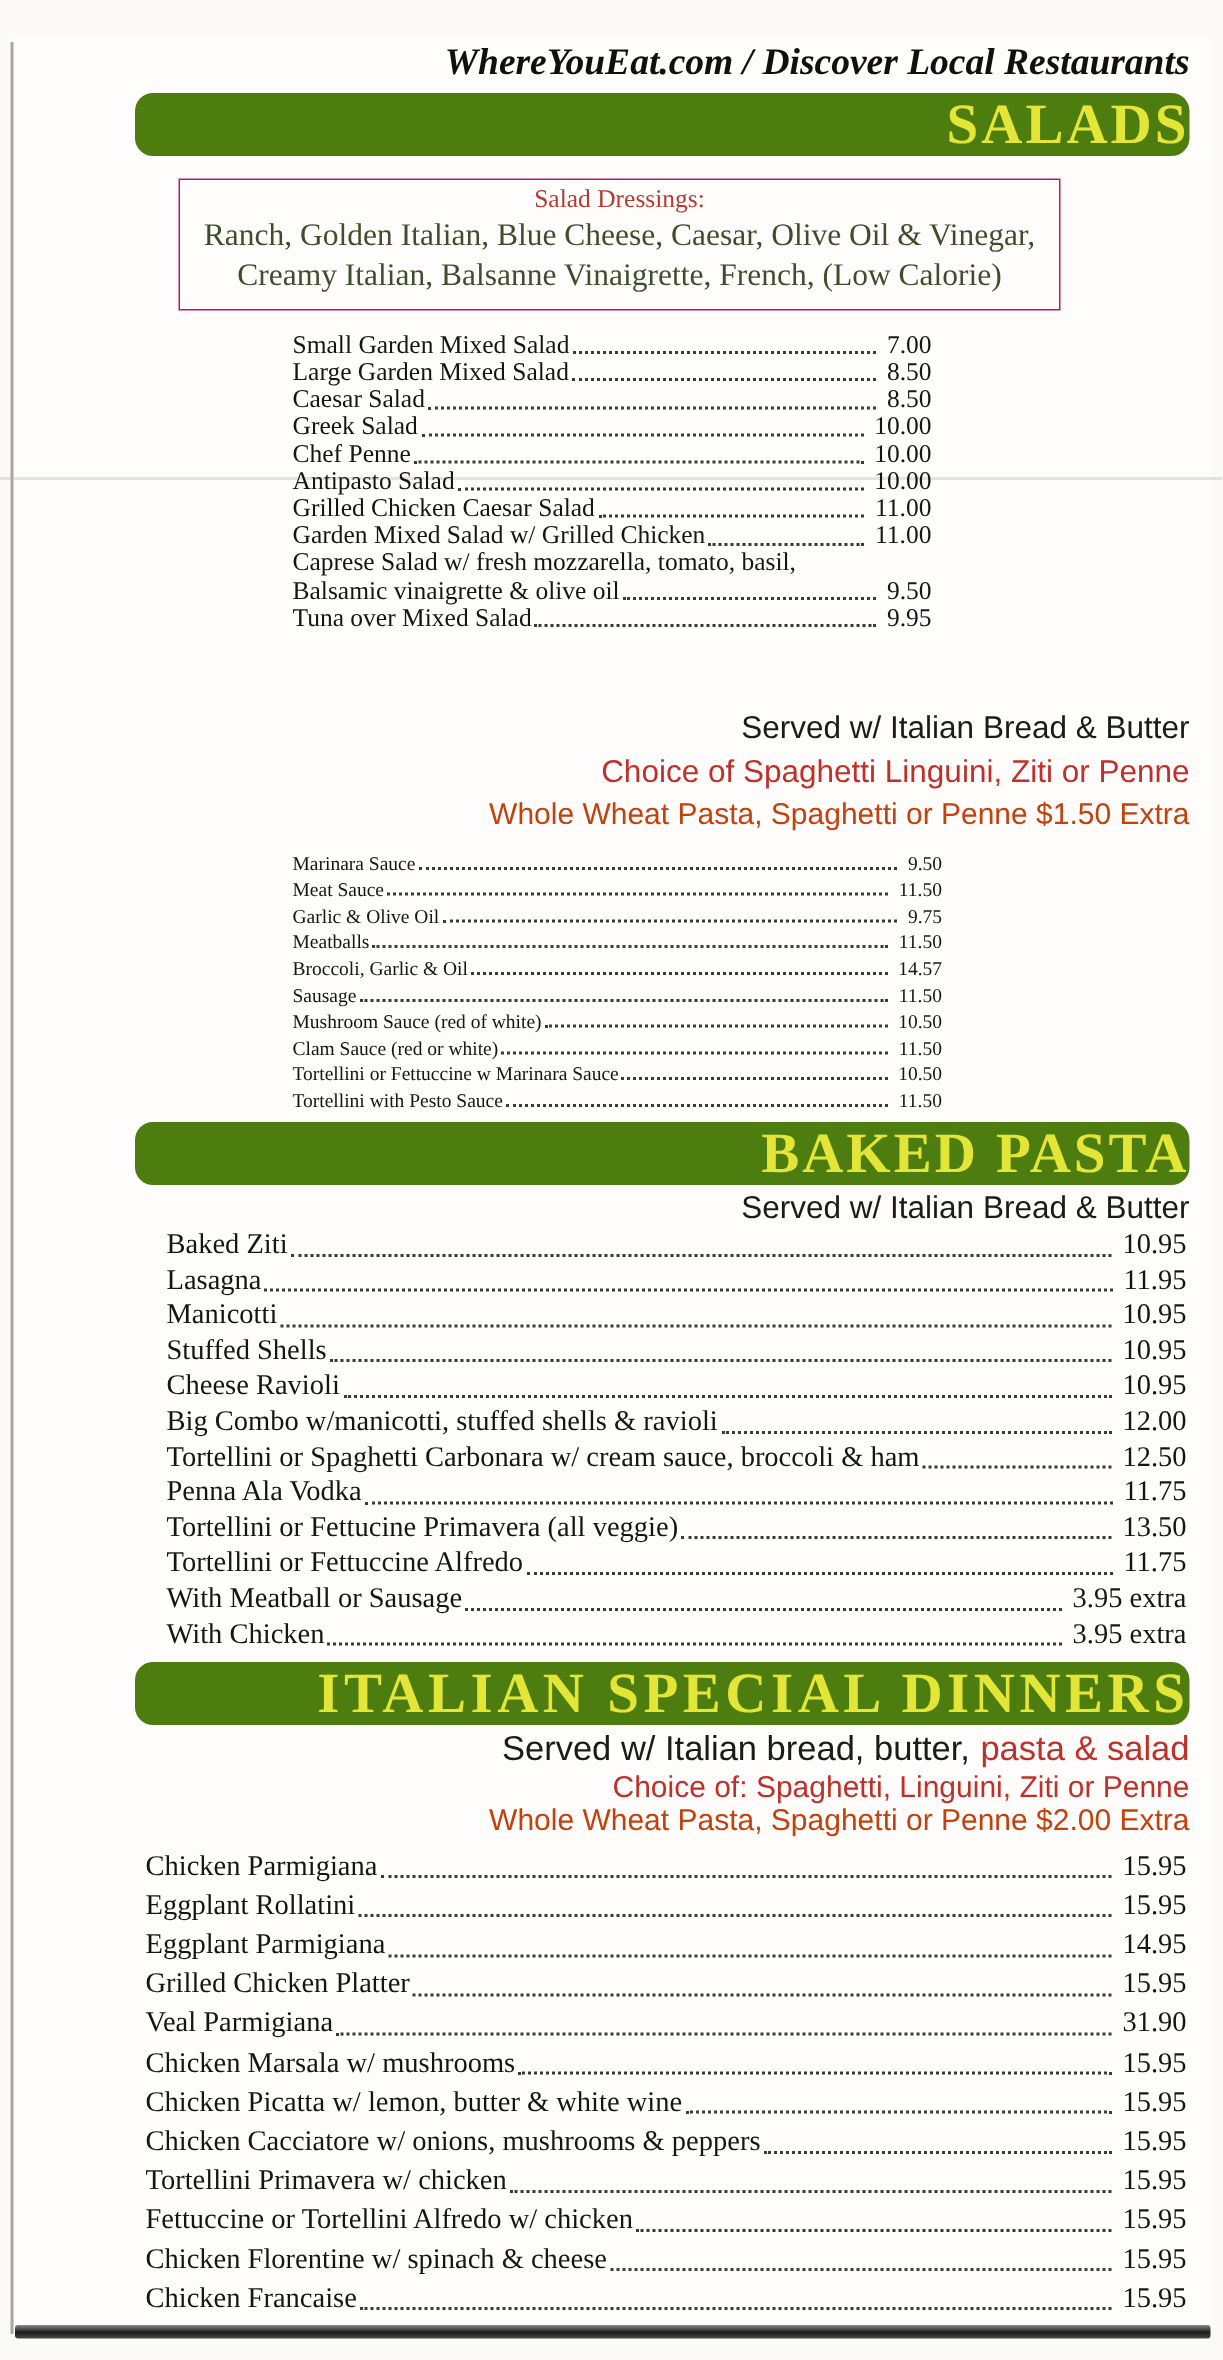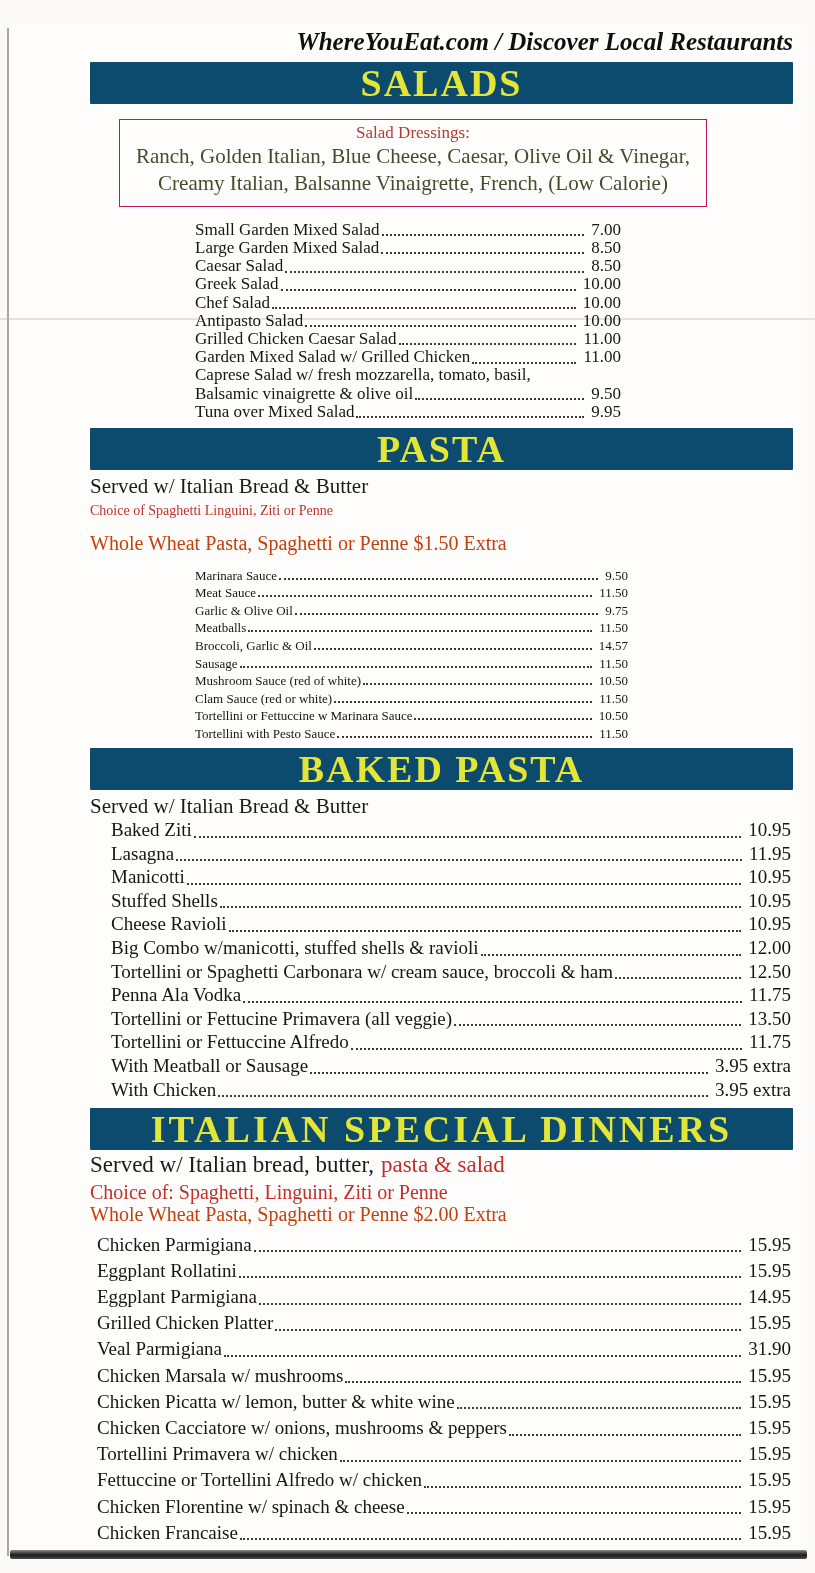--- a/index.html
+++ b/index.html
@@ -7,40 +7,40 @@
           font-family:"Liberation Serif","DejaVu Serif",serif;color:#151515;}
   .page{position:absolute;left:8px;top:24px;width:799px;height:1536px;background:#fffdfc;}
   .page-left-edge{position:absolute;left:7px;top:28px;width:2px;height:1528px;background:#aaa69f;}
   .page-bottom-edge{position:absolute;left:10px;top:1550px;width:797px;height:9px;
           background:linear-gradient(#8a8a8a,#1c1c1c 55%,#4a4a4a);border-radius:2px;}
   .scan-line{position:absolute;left:0;top:318px;width:815px;height:2px;background:rgba(175,165,155,.30);}
 
   .site-header{position:absolute;right:22px;top:28px;font-style:italic;font-weight:700;
           font-size:25px;color:#101010;white-space:nowrap;}
 
-  .bar{position:absolute;left:90px;width:703px;height:42px;background:#0c4a6e;border-radius:1px;
-          color:#e4e637;font-weight:700;font-size:38px;line-height:42px;text-align:center;
+  .bar{position:absolute;left:90px;width:703px;height:42px;background:#4d7c0f;border-radius:12px;
+          color:#e4e637;font-weight:700;font-size:38px;line-height:42px;text-align:right;
           letter-spacing:2px;white-space:nowrap;}
   .bar-salads{top:62px;}
   .bar-pasta{top:428px;}
   .bar-baked{top:748px;}
   .bar-italian{top:1108px;letter-spacing:3px;}
 
   .dressing-box{position:absolute;left:119px;top:119px;width:586px;height:86px;
           border:1px solid #be185d;text-align:center;background:transparent;}
   .dressing-label{margin-top:3px;font-size:17px;color:#b23b34;}
   .dressing-line{font-size:21px;line-height:27px;color:#3e4e2c;}
 
-  .subline{position:absolute;left:90px;width:703px;text-align:left;
-          font-family:Liberation Serif, serif;white-space:nowrap;}
+  .subline{position:absolute;left:90px;width:703px;text-align:right;
+          font-family:Liberation Sans, sans-serif;white-space:nowrap;}
   .sub-black{color:#1b1b1b;}
   .sub-red{color:#c0302a;}
   .sub-green{color:#c2410c;}
   .pasta-served{top:474px;font-size:21px;}
-  .pasta-choice{top:503px;font-size:14px;}
+  .pasta-choice{top:503px;font-size:21px;}
   .pasta-wheat{top:532px;font-size:20px;}
   .baked-served{top:794px;font-size:21px;}
   .italian-served{top:1152px;font-size:23px;}
   .italian-served .sub-black{margin-right:7px;}
   .italian-choice{top:1181px;font-size:20px;}
   .italian-wheat{top:1203px;font-size:20px;}
 
   .rows{position:absolute;}
   .row{display:flex;align-items:flex-end;}
   .iname,.iprice{line-height:1.08;white-space:nowrap;}
@@ -87,21 +87,21 @@
         <span class="iname">Caesar Salad</span>
         <span class="leader"></span>
         <span class="iprice">8.50</span>
       </div>
       <div class="row">
         <span class="iname">Greek Salad</span>
         <span class="leader"></span>
         <span class="iprice">10.00</span>
       </div>
       <div class="row">
-        <span class="iname">Chef Salad</span>
+        <span class="iname">Chef Penne</span>
         <span class="leader"></span>
         <span class="iprice">10.00</span>
       </div>
       <div class="row">
         <span class="iname">Antipasto Salad</span>
         <span class="leader"></span>
         <span class="iprice">10.00</span>
       </div>
       <div class="row">
         <span class="iname">Grilled Chicken Caesar Salad</span>
@@ -121,21 +121,20 @@
         <span class="leader"></span>
         <span class="iprice">9.50</span>
       </div>
       <div class="row">
         <span class="iname">Tuna over Mixed Salad</span>
         <span class="leader"></span>
         <span class="iprice">9.95</span>
       </div>
     </div>
 
-  <div class="bar bar-pasta">PASTA</div>
   <div class="subline pasta-served sub-black">Served w/ Italian Bread &amp; Butter</div>
   <div class="subline pasta-choice sub-red">Choice of Spaghetti Linguini, Ziti or Penne</div>
   <div class="subline pasta-wheat sub-green">Whole Wheat Pasta, Spaghetti or Penne $1.50 Extra</div>
   <div class="rows rows-pasta">
       <div class="row">
         <span class="iname">Marinara Sauce</span>
         <span class="leader"></span>
         <span class="iprice">9.50</span>
       </div>
       <div class="row">

